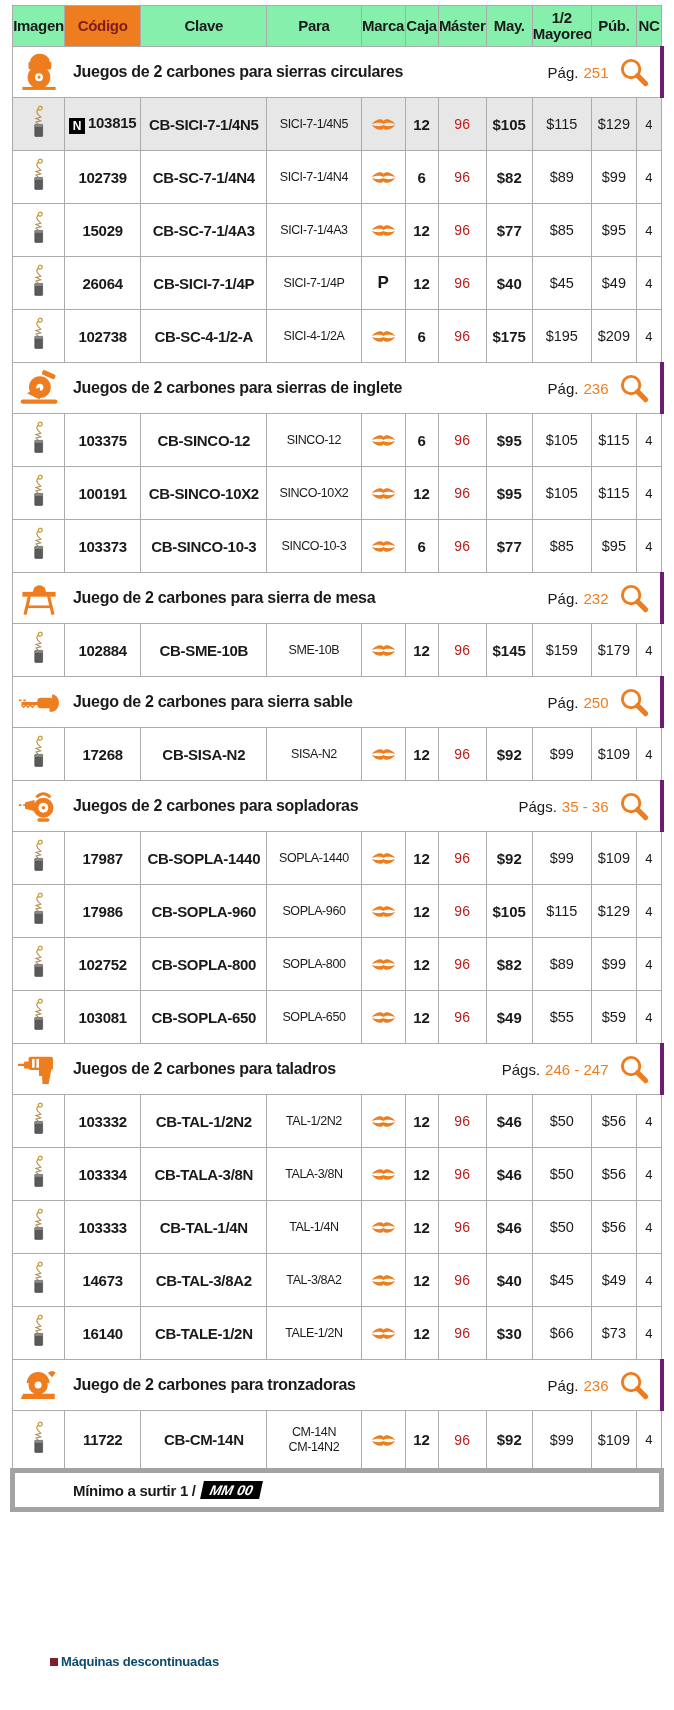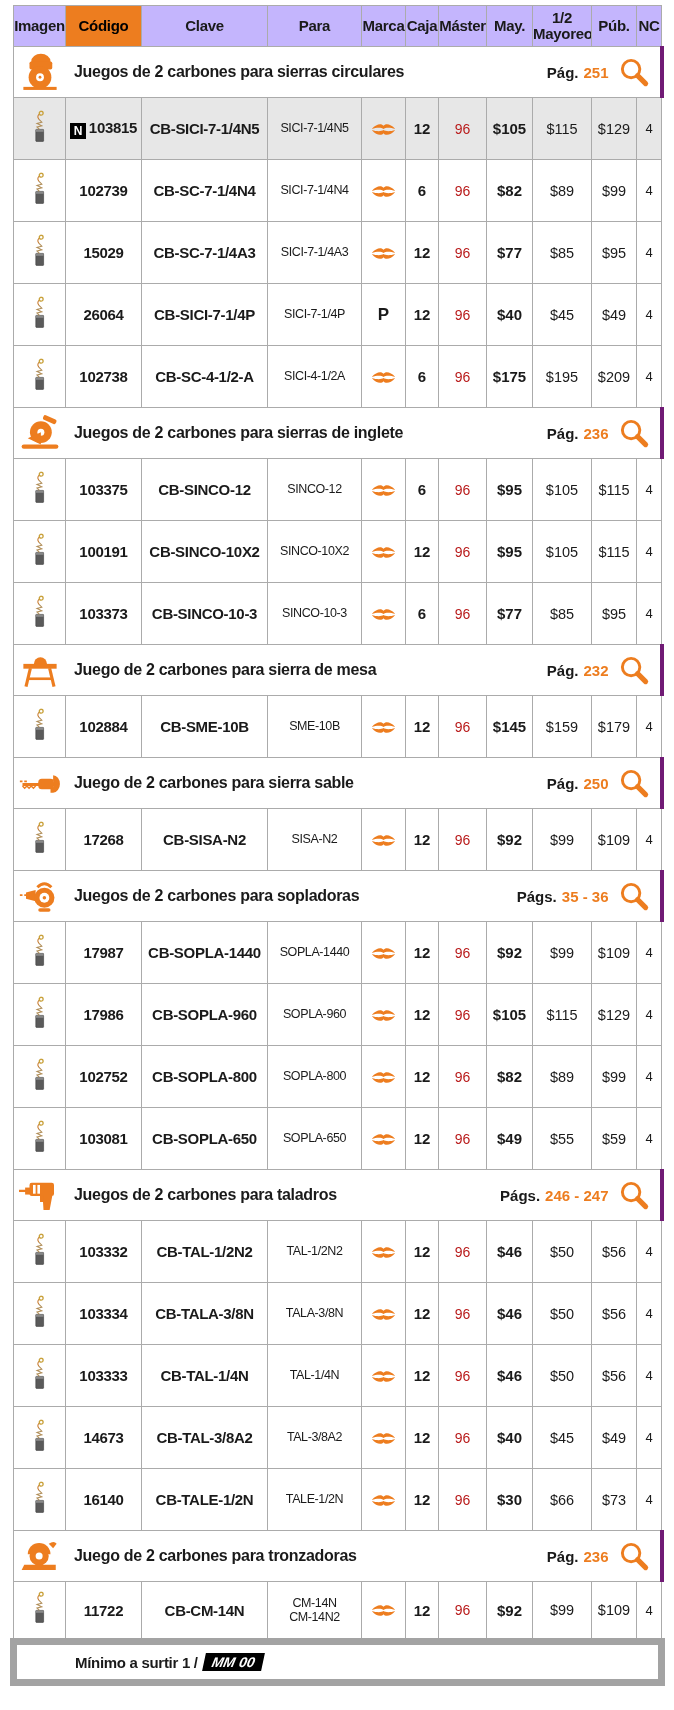--- a/index.html
+++ b/index.html
@@ -6,49 +6,49 @@
   body{
     width:674px;height:1710px;overflow:hidden;background:#fff;
     font-family:"Liberation Sans", sans-serif;color:#1a1a1a;
     -webkit-font-smoothing:antialiased;
   }
   .catalog{margin:5px 8px 0 10px;}
   table{border-collapse:collapse;table-layout:fixed;width:654px;}
   th,td{border:1px solid #ababab;text-align:center;vertical-align:middle;padding:0;overflow:hidden;}
   thead th{
     height:40px;font-size:15px;font-weight:bold;letter-spacing:-0.3px;
-    background:#c4b5fd;line-height:1.05;white-space:pre-line;
+    background:#86efac;line-height:1.05;white-space:pre-line;
   }
-  thead th.hl{background:var(--accent);color:#000000;}
+  thead th.hl{background:var(--accent);color:#7f1d1d;}
   tr.section-row td{border-left:1px solid #ababab;border-right:4px solid #701a75;background:#fff;}
   .section-inner{display:flex;align-items:center;height:50px;padding:0 10px 0 4px;}
   .sec-icon{width:44px;height:42px;flex:0 0 44px;margin-right:12px;}
   .sec-title{font-size:16px;font-weight:bold;letter-spacing:-0.3px;text-align:left;flex:1 1 auto;}
-  .sec-pages{display:flex;align-items:center;gap:5px;font-size:15px;font-weight:bold;}
+  .sec-pages{display:flex;align-items:center;gap:5px;font-size:15px;font-weight:normal;}
   .sec-page-num{color:var(--accent);}
   .mag-icon{width:32px;height:32px;margin-left:4px;}
-  tr.data{height:62px;}
+  tr.data{height:53px;}
   tr.data.tall{height:60px;}
   tr.data.highlight td{background:#e7e7e7;}
   td.c-imagen svg{width:24px;height:42px;}
   td.c-codigo{font-size:15px;font-weight:bold;letter-spacing:-0.3px;}
   td.c-clave{font-size:15px;font-weight:bold;letter-spacing:-0.3px;}
   td.c-para{font-size:12.5px;font-weight:400;letter-spacing:-0.4px;white-space:pre-line;line-height:1.15;}
   td.c-marca .brand-svg{width:27px;height:15px;vertical-align:middle;}
   td.c-marca .pretul-p{font-size:17px;font-weight:bold;}
   td.c-caja{font-size:15px;font-weight:bold;}
   td.c-master{font-size:14px;font-weight:400;color:#b91c1c;}
   td.c-may{font-size:15px;font-weight:bold;}
   td.c-half,td.c-pub{font-size:14.5px;font-weight:400;}
   td.c-nc{font-size:13px;font-weight:400;}
   .badge-n{
     display:inline-block;width:16px;height:16px;line-height:16px;background:#000;color:#fff;
     font-size:12px;font-weight:bold;margin-right:3px;vertical-align:-2px;
   }
-  tfoot td{border:7px solid #a3a3a3;}
+  tfoot td{border:5px solid #a3a3a3;}
   .footer-inner{display:flex;align-items:center;height:34px;padding-left:58px;gap:6px;}
   .footer-min{font-size:15px;font-weight:bold;letter-spacing:-0.3px;}
   .mm-badge{
     display:inline-block;background:#000;color:#fff;font-weight:bold;font-style:italic;
     font-size:14px;padding:1px 8px;transform:skewX(-12deg);
   }
   .mm-badge span{display:inline-block;}
   .legend{margin:142px 0 0 40px;display:flex;align-items:center;gap:3px;}
   .legend-square{width:8px;height:8px;background:#7e1f2e;display:inline-block;}
   .legend-text{font-size:13px;font-weight:bold;color:#0c4a6e;letter-spacing:-0.2px;}

